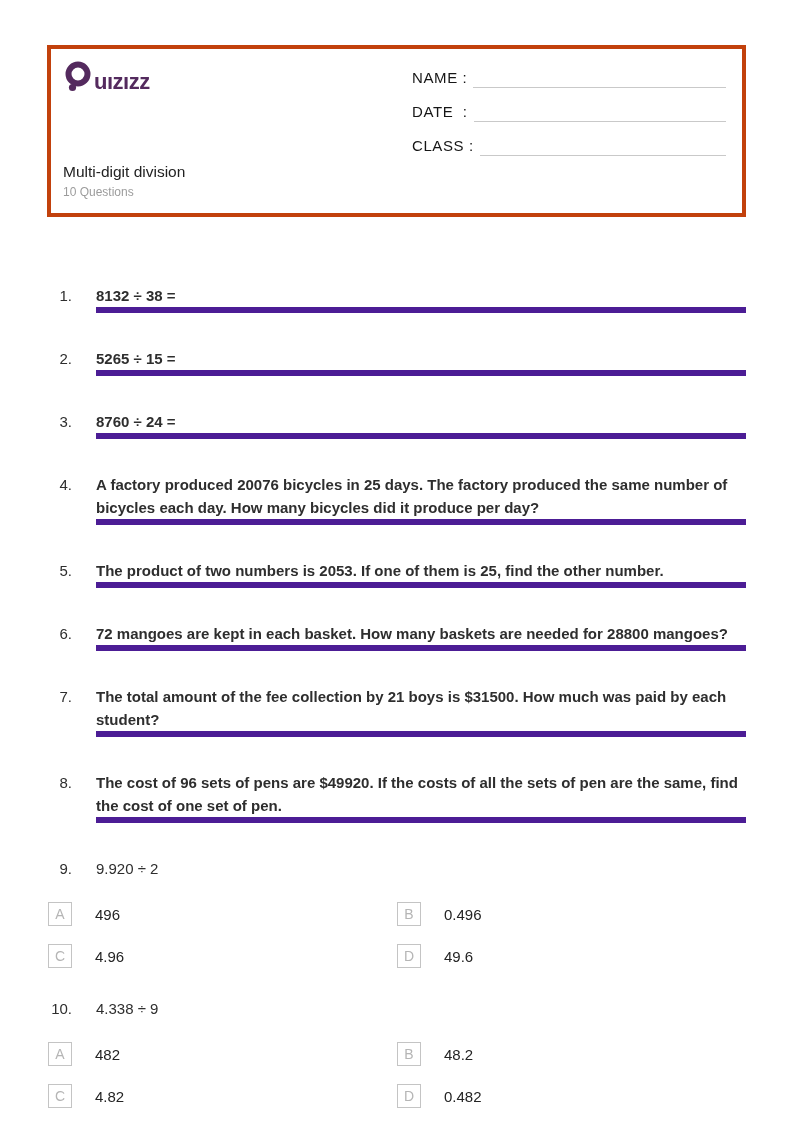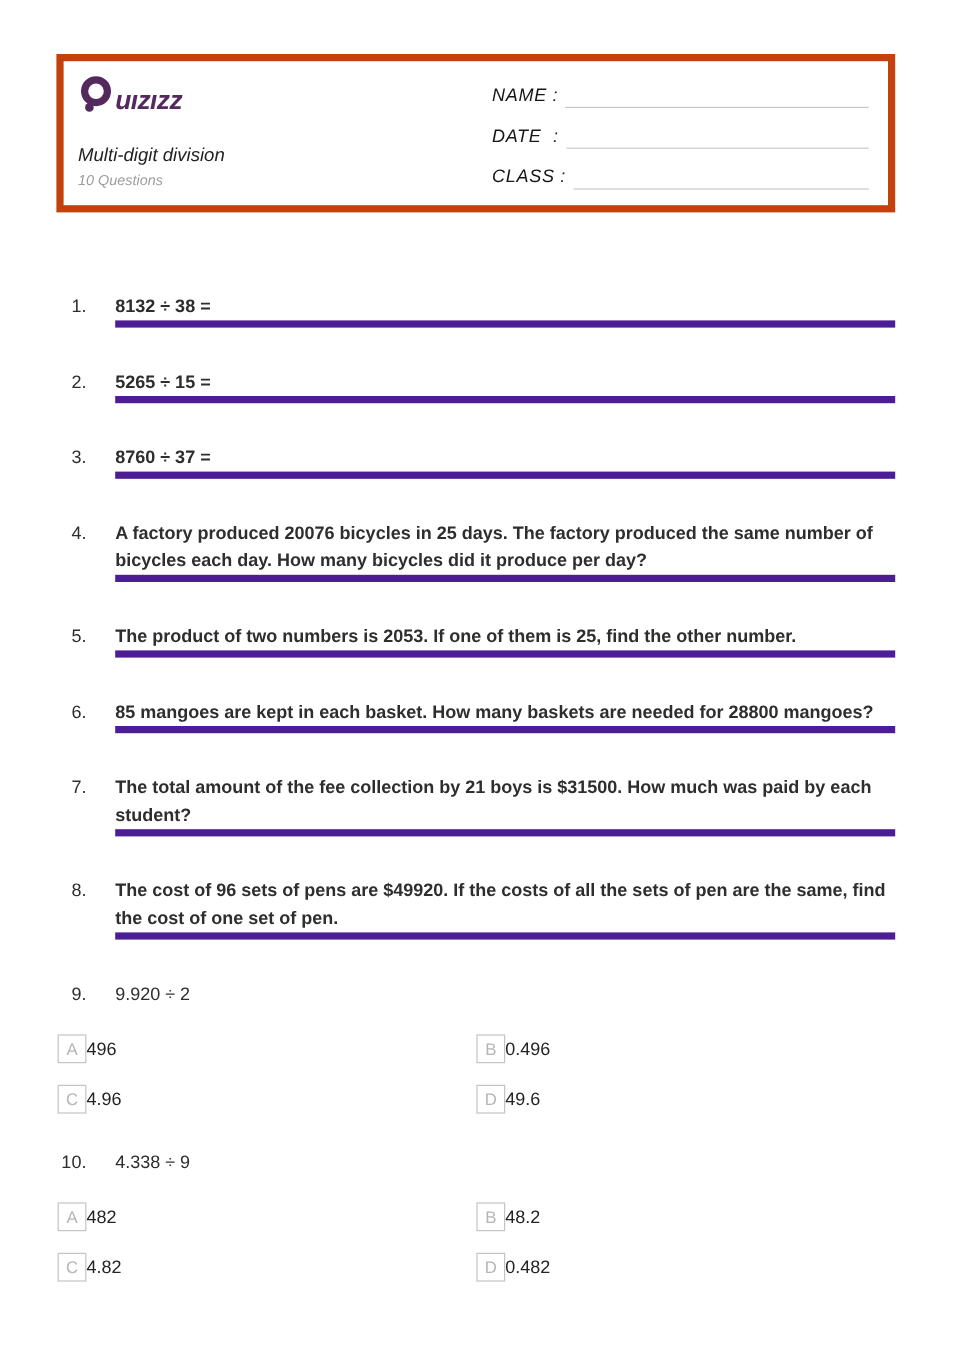--- a/index.html
+++ b/index.html
@@ -6,25 +6,24 @@
   html,body { background:#ffffff; }
   body {
     width:794px; height:1123px;
     font-family:"Liberation Sans", sans-serif;
     color:#2e2e2e;
     overflow:hidden;
   }
   
   .header-box {
     margin:45px 0 0 47px;
-    width:699px; height:132px;
-    border:6px solid #c2410c;
+    width:699px; height:172px;
+    border:4px solid #c2410c;
     display:flex;
     background:#fff;
-    font-style:italic;
   }
   .header-left {
     flex:1;
     display:flex; flex-direction:column; justify-content:space-between;
     padding:12px 0 11px 12px;
   }
   .logo { display:flex; align-items:flex-end; }
   .logo-text {
     font-size:22px; font-weight:bold; letter-spacing:-0.5px;
     line-height:20px; margin-left:2px;
@@ -64,21 +63,21 @@
   .opt-row { display:flex; }
   .opt-row + .opt-row { margin-top:18px; }
   .opt { display:flex; align-items:center; width:349px; }
   .opt:last-child { width:auto; flex:1; }
   .opt-box {
     width:24px; height:24px; flex-shrink:0;
     border:1px solid #c4c4c4;
     color:#b5b5b5; font-size:14px;
     display:flex; align-items:center; justify-content:center;
   }
-  .opt-text { font-size:15px; color:#242424; }
+  .opt-text { margin-left:23px; font-size:15px; color:#242424; }
 </style>
 </head>
 <body>
 
 <div class="header-box">
   <div class="header-left">
     <div class="logo">
       <svg width="29" height="31" viewBox="0 0 29 31" aria-hidden="true">
         <circle cx="15" cy="13" r="9.5" fill="none" stroke="#542a5e" stroke-width="6"></circle>
         <circle cx="9.5" cy="26.5" r="3.6" fill="#542a5e"></circle>
@@ -113,36 +112,36 @@
     <div class="q-text"><span>8132 ÷ 38 =</span></div>
   </div>
 
   <div class="q q-fill">
     <div class="q-num">2.</div>
     <div class="q-text"><span>5265 ÷ 15 =</span></div>
   </div>
 
   <div class="q q-fill">
     <div class="q-num">3.</div>
-    <div class="q-text"><span>8760 ÷ 37 =</span></div>
+    <div class="q-text"><span>8760 ÷ 24 =</span></div>
   </div>
 
   <div class="q q-fill">
     <div class="q-num">4.</div>
     <div class="q-text"><span>A factory produced 20076 bicycles in 25 days. The factory produced the same number of bicycles each day. How many bicycles did it produce per day?</span></div>
   </div>
 
   <div class="q q-fill">
     <div class="q-num">5.</div>
     <div class="q-text"><span>The product of two numbers is 2053. If one of them is 25, find the other number.</span></div>
   </div>
 
   <div class="q q-fill">
     <div class="q-num">6.</div>
-    <div class="q-text"><span>85 mangoes are kept in each basket. How many baskets are needed for 28800 mangoes?</span></div>
+    <div class="q-text"><span>72 mangoes are kept in each basket. How many baskets are needed for 28800 mangoes?</span></div>
   </div>
 
   <div class="q q-fill">
     <div class="q-num">7.</div>
     <div class="q-text"><span>The total amount of the fee collection by 21 boys is $31500. How much was paid by each student?</span></div>
   </div>
 
   <div class="q q-fill">
     <div class="q-num">8.</div>
     <div class="q-text"><span>The cost of 96 sets of pens are $49920. If the costs of all the sets of pen are the same, find the cost of one set of pen.</span></div>

